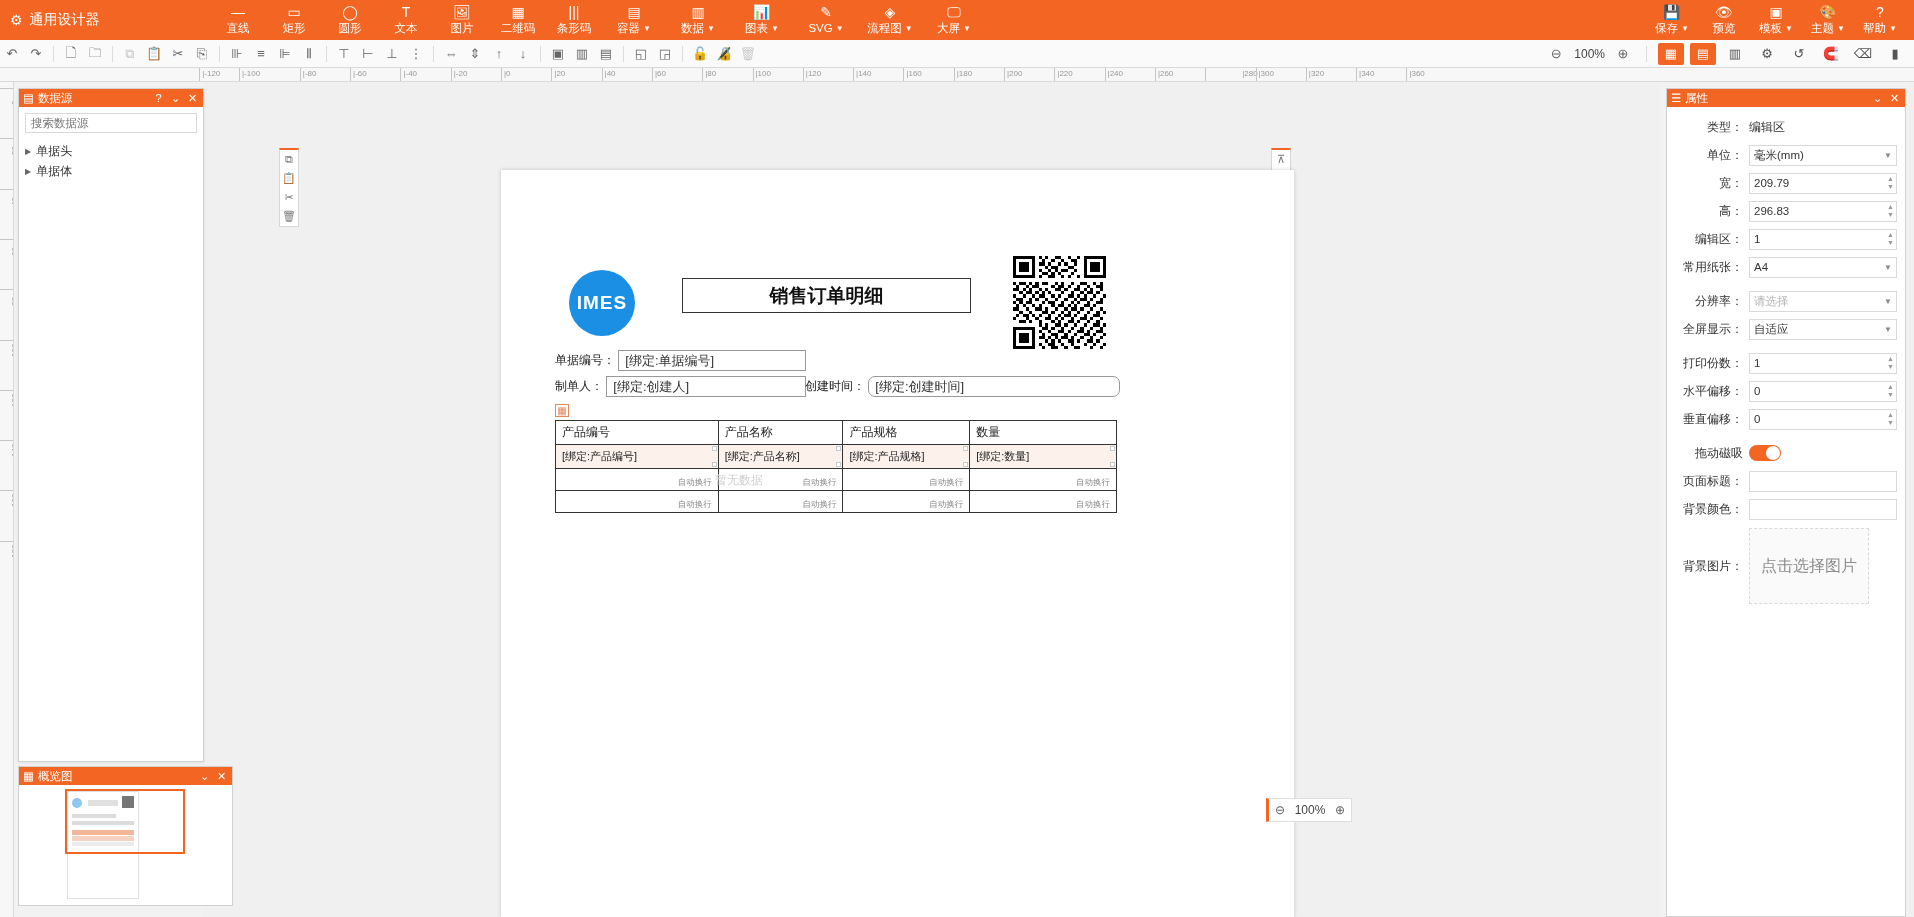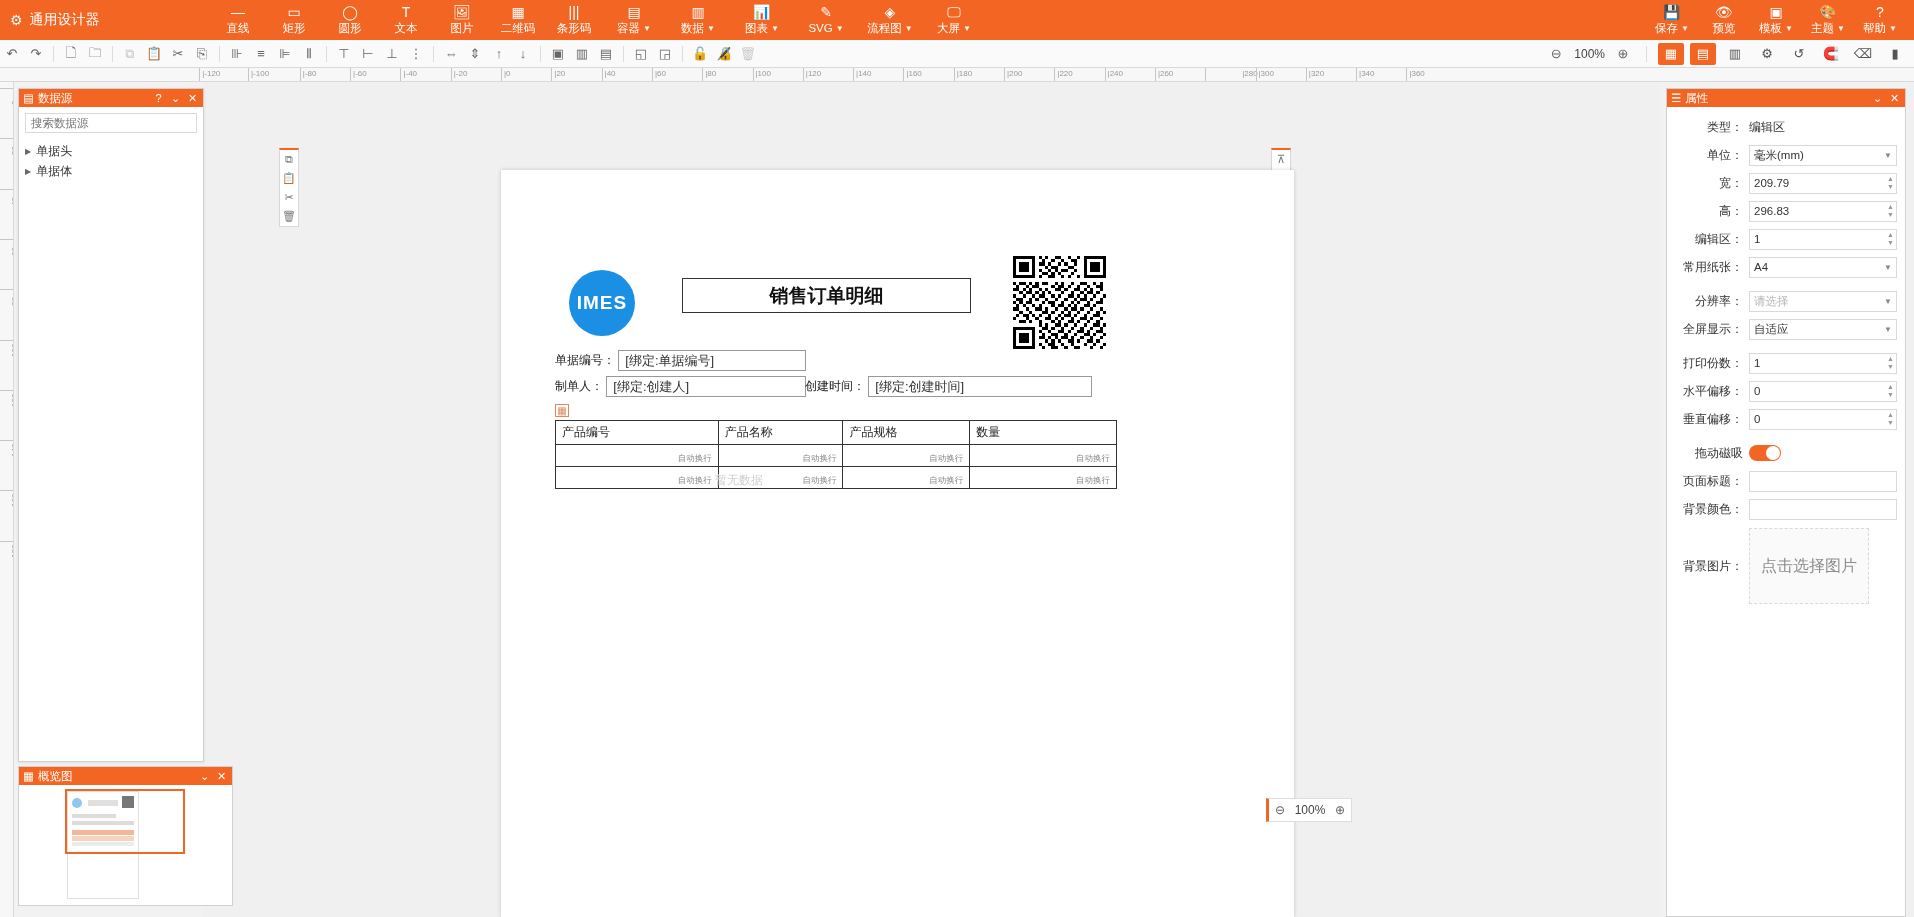--- a/index.html
+++ b/index.html
@@ -369,21 +369,21 @@
       <span class="view-btn">⚙</span>
       <span class="view-btn">↺</span>
       <span class="view-btn">🧲</span>
       <span class="view-btn">⌫</span>
       <span class="view-btn">▮</span>
     </div>
   </div>
 
   <div class="ruler-h" id="ruler-h">
       <div class="tick" style="left: 199.2px;">|-120</div>
-      <div class="tick" style="left: 248px;">|-100</div>
+      <div class="tick" style="left: 239px;">|-100</div>
       <div class="tick" style="left: 299.8px;">|-80</div>
       <div class="tick" style="left: 350.1px;">|-60</div>
       <div class="tick" style="left: 400.4px;">|-40</div>
       <div class="tick" style="left: 450.7px;">|-20</div>
       <div class="tick" style="left: 501px;">|0</div>
       <div class="tick" style="left: 551.3px;">|20</div>
       <div class="tick" style="left: 601.6px;">|40</div>
       <div class="tick" style="left: 651.9px;">|60</div>
       <div class="tick" style="left: 702.2px;">|80</div>
       <div class="tick" style="left: 752.5px;">|100</div>
@@ -703,32 +703,38 @@
         <span class="fbox" style="width:188px;">[绑定:单据编号]</span>
       </div>
 
       <div class="field-row" style="left:54px; top:206px;">
         <span class="fl">制单人：</span>
         <span class="fbox" style="width:200px;">[绑定:创建人]</span>
       </div>
 
       <div class="field-row" style="left:304px; top:206px;">
         <span class="fl">创建时间：</span>
-        <span class="fbox" style="width:224px;">[绑定:创建时间]</span>
+        <span class="fbox" style="width:252px;border-radius:7px;">[绑定:创建时间]</span>
       </div>
 
       <div class="grid-icon">▦</div>
 
       <table class="tbl">
         <tbody>
             <tr class="hdr">
           <td style="width:163px;">产品编号</td>
           <td style="width:125px;">产品名称</td>
           <td style="width:127px;">产品规格</td>
           <td style="width:147px;">数量</td>
+        </tr>
+        <tr class="bound">
+          <td><span>[绑定:产品编号]</span><span class="cellmark t"></span><span class="cellmark b"></span></td>
+          <td><span>[绑定:产品名称]</span><span class="cellmark t"></span><span class="cellmark b"></span></td>
+          <td><span>[绑定:产品规格]</span><span class="cellmark t"></span><span class="cellmark b"></span></td>
+          <td><span>[绑定:数量]</span><span class="cellmark t"></span><span class="cellmark b"></span></td>
         </tr>
         <tr class="auto">
           <td>自动换行</td>
           <td>自动换行</td>
           <td>自动换行</td>
           <td>自动换行</td>
         </tr>
         <tr class="auto">
           <td>自动换行</td>
           <td>自动换行</td>

